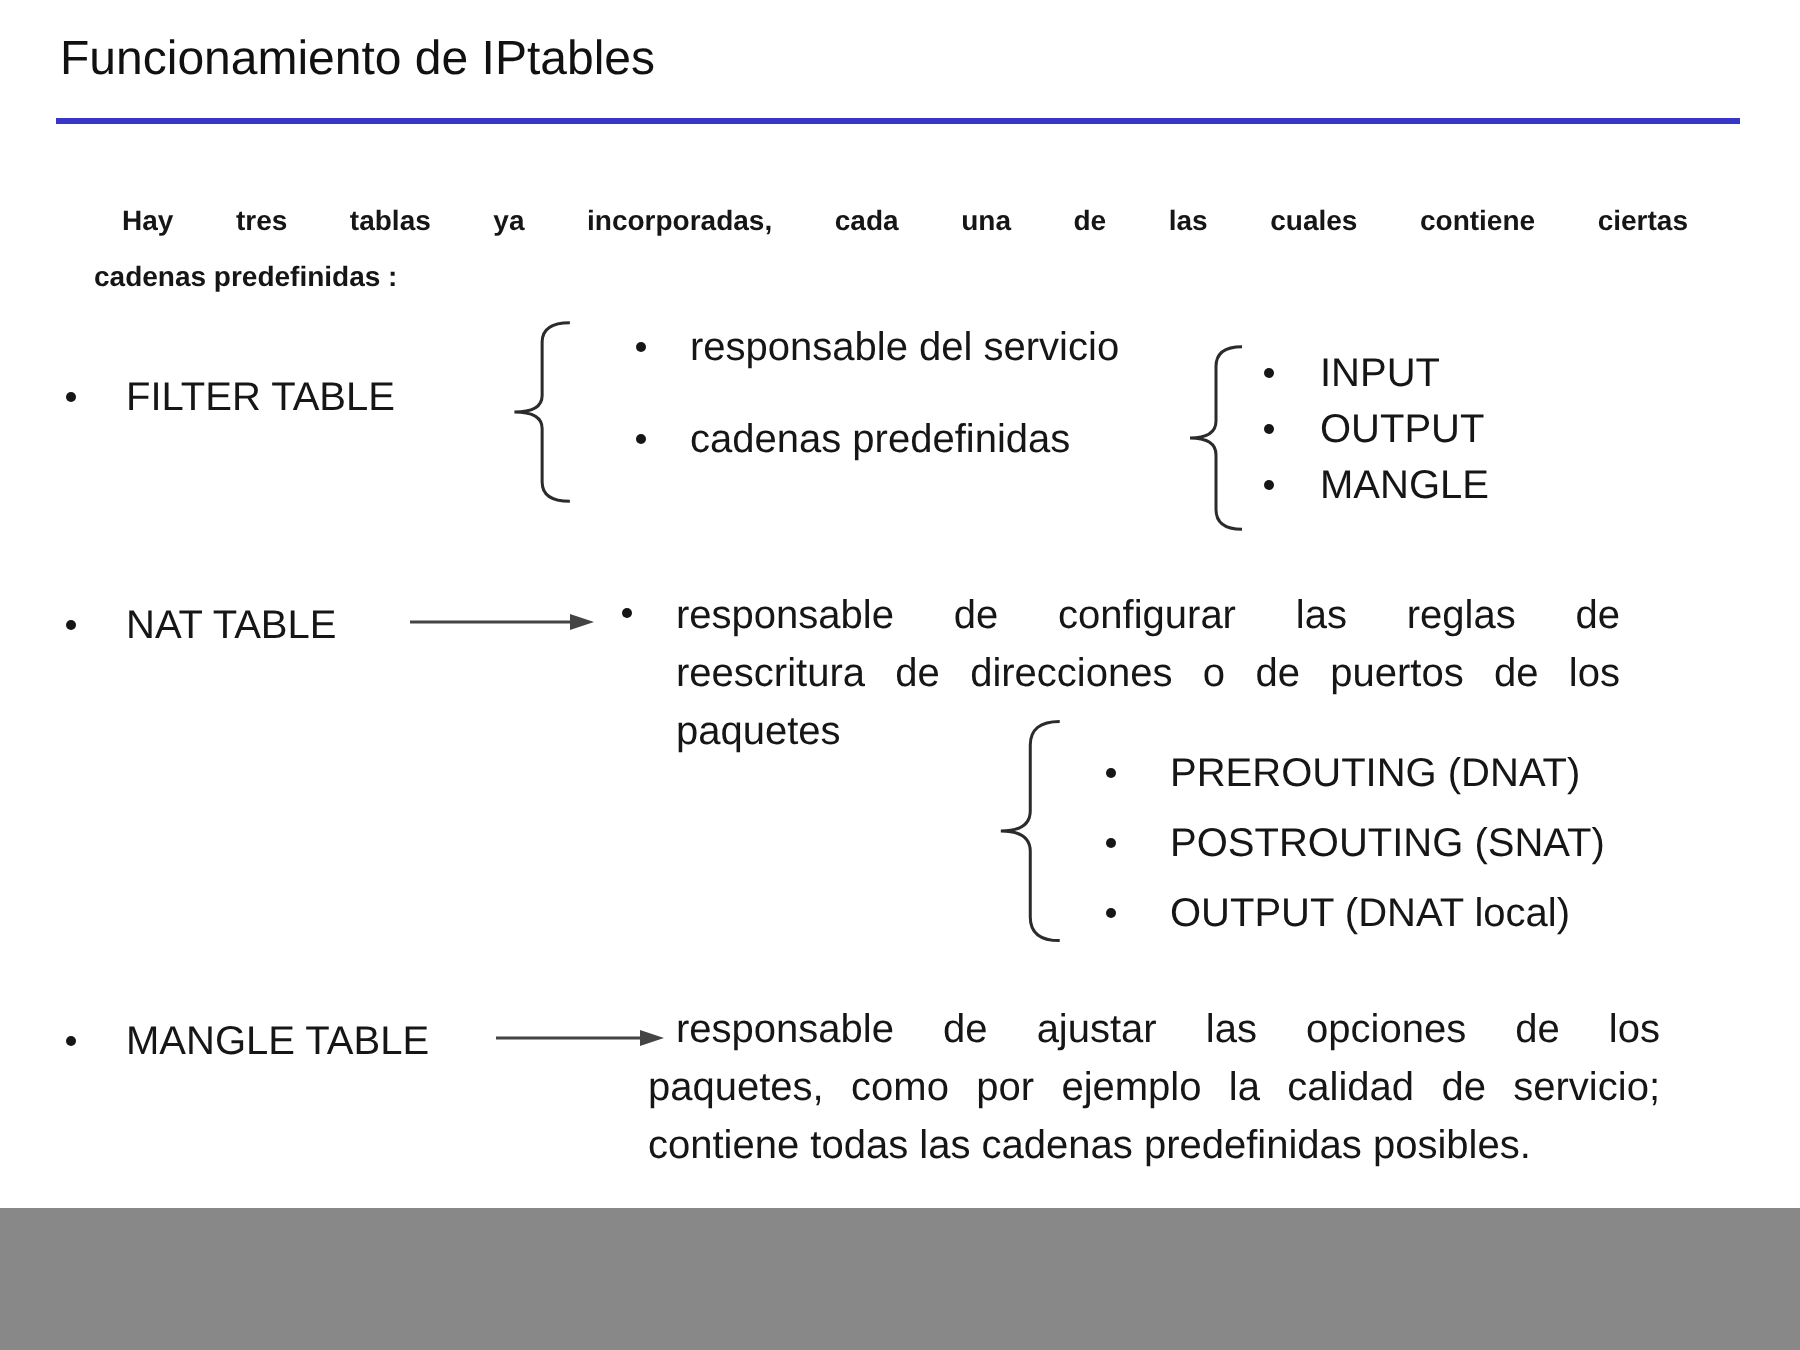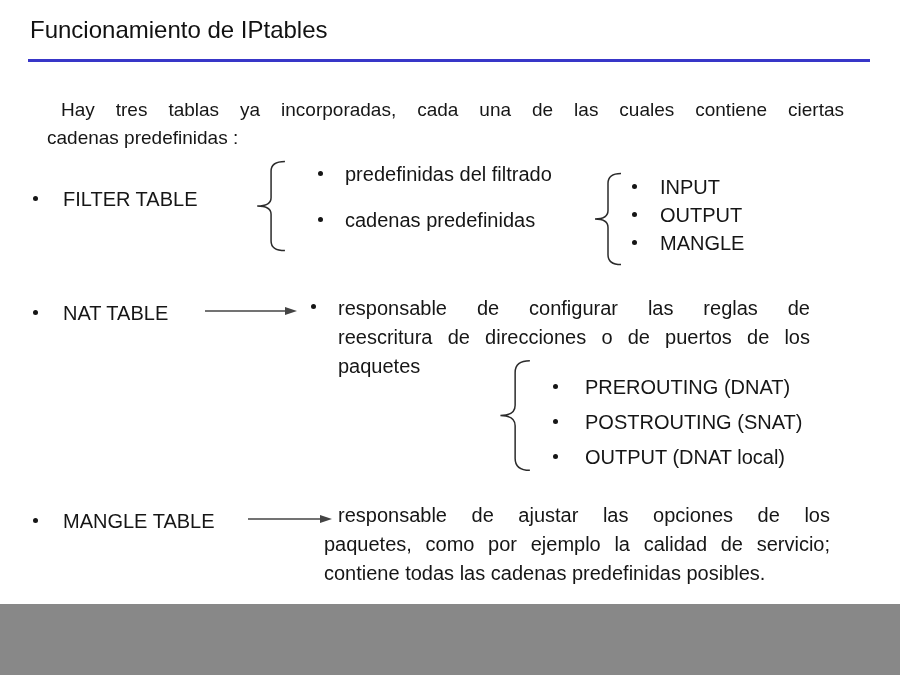--- a/index.html
+++ b/index.html
@@ -9,21 +9,21 @@
     margin:0 auto;
   }
   .title{position:absolute;left:30px;top:16px;font-size:24px;white-space:nowrap;color:#111;}
   .rule{position:absolute;height:3px;background:#3836c8;}
   .lbl{position:absolute;font-size:20px;white-space:nowrap;}
   .dot{position:absolute;width:5px;height:5px;background:#161616;border-radius:50%;}
   .jblock{position:absolute;font-size:20px;line-height:29px;text-align:justify;}
   .jblock > div{box-sizing:border-box;width:100%;}
   .j{text-align-last:justify;}
   .indent{padding-left:14px;}
-  .intro{position:absolute;left:47px;top:96px;width:797px;font-size:19px;line-height:28px;text-align:justify;}
+  .intro{position:absolute;left:47px;top:96px;width:797px;font-size:14px;line-height:28px;text-align:justify;font-weight:bold;}
   .intro > div{box-sizing:border-box;width:100%;}
   .brace{position:absolute;}
   .arrow{position:absolute;}
   .footer-label{position:absolute;left:137px;top:629px;font-size:15px;font-weight:bold;letter-spacing:.3px;color:#111;text-align:right;}
   .page-num{position:absolute;left:805px;top:622px;font-size:19px;font-family:"Liberation Serif", serif;color:#111;margin-left:20px;}
 </style>
 </head>
 <body>
 
 <div class="slide">
@@ -37,21 +37,21 @@
   </div>
 
   <span class="dot" style="left:33px;top:196px;"></span>
   <div class="lbl" style="left:63px;top:188px;">FILTER TABLE</div>
 
   <svg class="brace" style="left:254px;top:160px;" width="32" height="92" viewBox="0 0 30 100" preserveAspectRatio="none">
     <path d="M29 1.5 Q16 1.5 16 12 L16 41 Q16 50 3 50 Q16 50 16 59 L16 88 Q16 98.5 29 98.5" fill="none" stroke="#2b2b2b" stroke-width="1.5" vector-effect="non-scaling-stroke"></path>
   </svg>
 
   <span class="dot" style="left:318px;top:171px;"></span>
-  <div class="lbl" style="left:345px;top:163px;">predefinidas del filtrado</div>
+  <div class="lbl" style="left:345px;top:163px;">responsable del servicio</div>
   <span class="dot" style="left:318px;top:217px;"></span>
   <div class="lbl" style="left:345px;top:209px;">cadenas predefinidas</div>
 
   <svg class="brace" style="left:592px;top:172px;" width="30" height="94" viewBox="0 0 30 100" preserveAspectRatio="none">
     <path d="M29 1.5 Q16 1.5 16 12 L16 41 Q16 50 3 50 Q16 50 16 59 L16 88 Q16 98.5 29 98.5" fill="none" stroke="#2b2b2b" stroke-width="1.5" vector-effect="non-scaling-stroke"></path>
   </svg>
 
   <span class="dot" style="left:632px;top:184px;"></span>
   <div class="lbl" style="left:660px;top:176px;">INPUT</div>
   <span class="dot" style="left:632px;top:212px;"></span>

